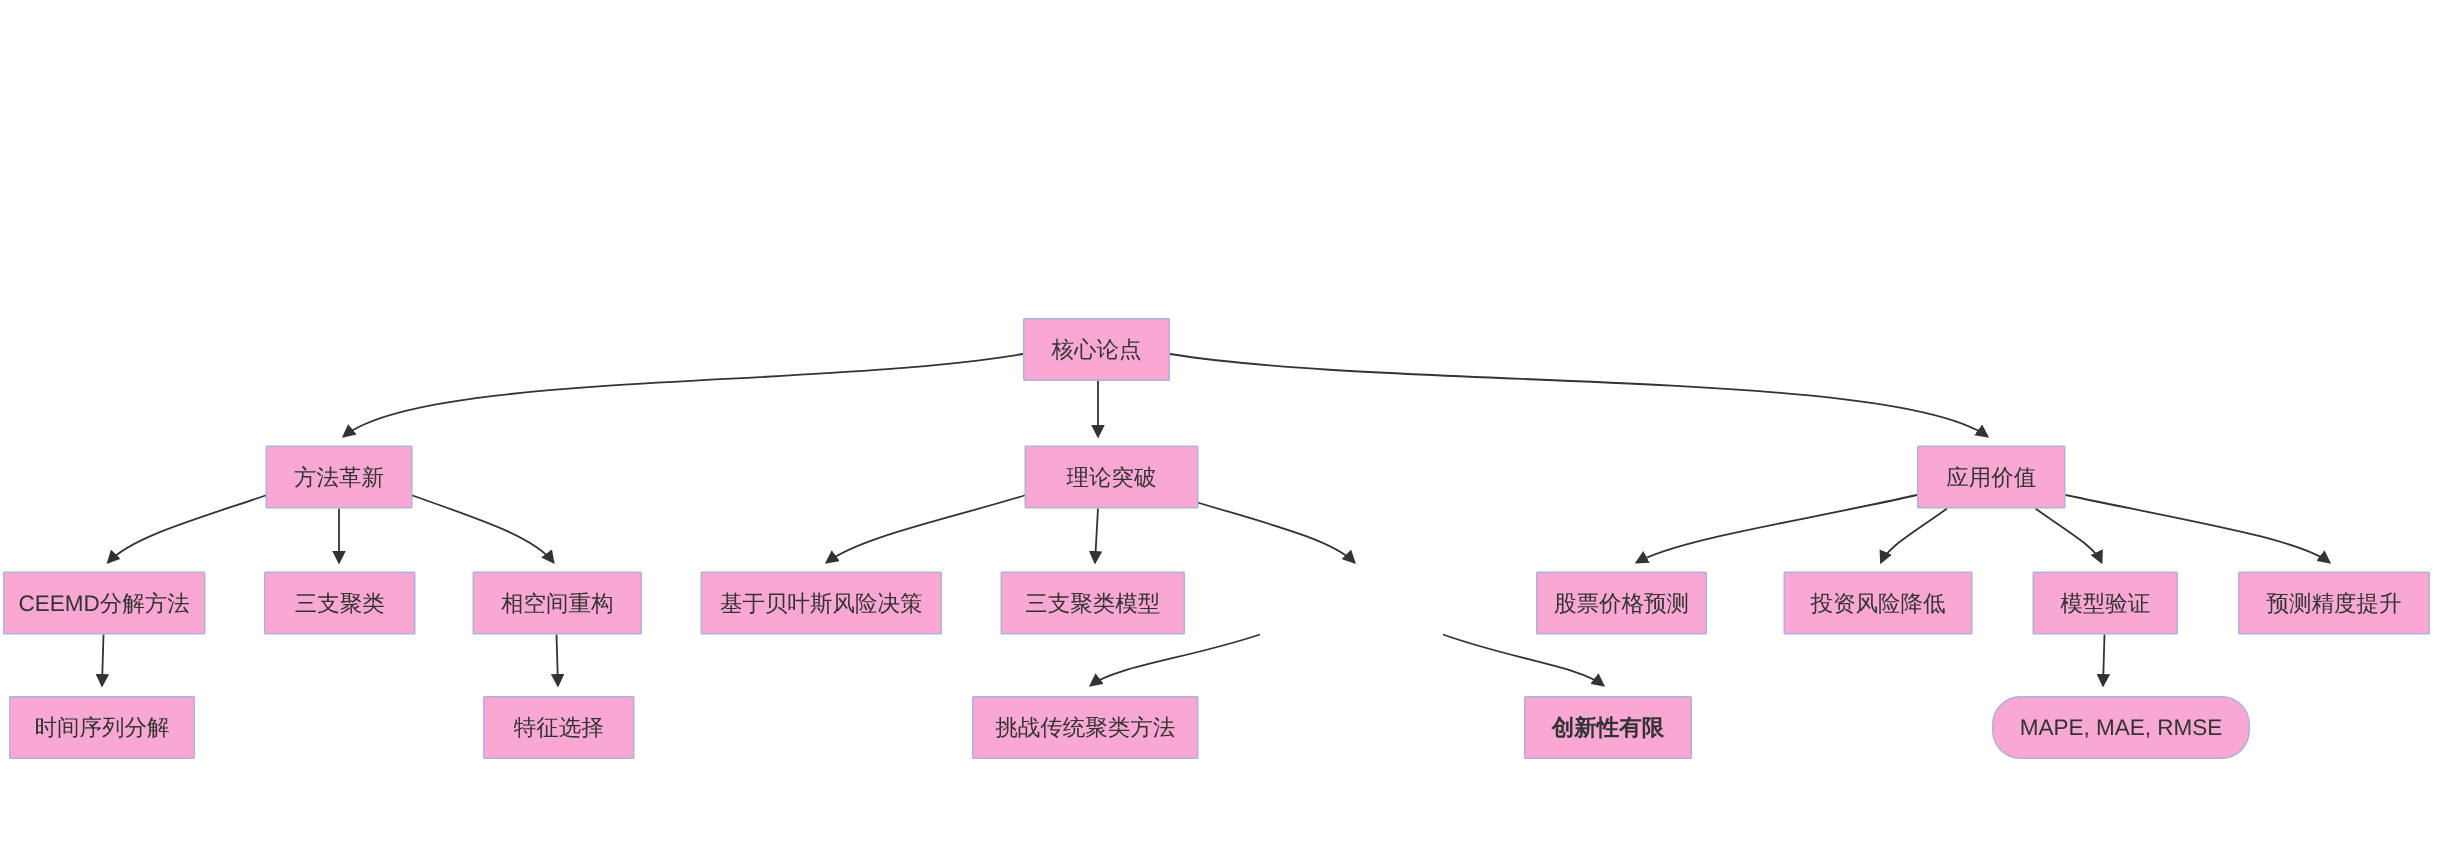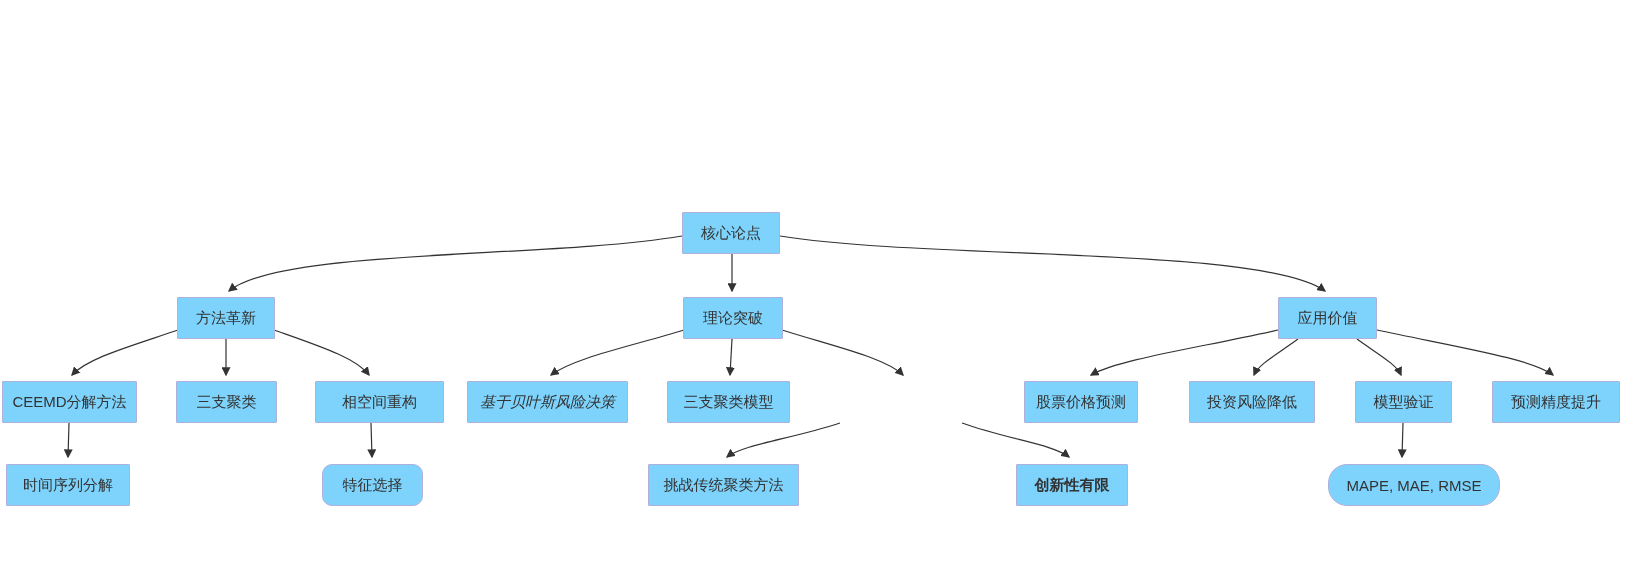--- a/index.html
+++ b/index.html
@@ -8,21 +8,21 @@
     width:1628px;height:576px;
     background:#ffffff;
     font-family:"Liberation Sans","DejaVu Sans",sans-serif;
     overflow:hidden;
   }
   #edges{position:absolute;left:0;top:0;width:1628px;height:576px;}
   .node{
     position:absolute;
     height:42px;
     box-sizing:border-box;
-    background:#7dd3fc;
+    background:#f9a8d4;
     border:1px solid #b0b0dd;
     border-radius:1px;
     display:flex;align-items:center;justify-content:center;
     font-size:15px;color:#333333;
     white-space:nowrap;
   }
 </style>
 </head>
 <body>
 
@@ -52,32 +52,32 @@
       <path d="M 371 423 L 372 457" marker-end="url(#arrow)"></path>
       <path d="M 840 423 C 792 439 744 444 727 457" marker-end="url(#arrow)"></path>
       <path d="M 962 423 C 1010 440 1052 444 1069 457" marker-end="url(#arrow)"></path>
       <path d="M 1403 423 L 1402 457" marker-end="url(#arrow)"></path>
     </g>
   </svg>
 
   <div class="node" style="left:682px;top:212px;width:98px;">核心论点</div>
 
   <div class="node" style="left:177px;top:297px;width:98px;">方法革新</div>
-  <div class="node" style="left:683px;top:297px;width:100px;">理论突破</div>
+  <div class="node" style="left:683px;top:297px;width:116px;">理论突破</div>
   <div class="node" style="left:1278px;top:297px;width:99px;">应用价值</div>
 
   <div class="node" style="left:2px;top:381px;width:135px;">CEEMD分解方法</div>
   <div class="node" style="left:176px;top:381px;width:101px;">三支聚类</div>
-  <div class="node" style="left:315px;top:381px;width:129px;">相空间重构</div>
-  <div class="node" style="left:467px;top:381px;width:161px;font-style:italic;">基于贝叶斯风险决策</div>
+  <div class="node" style="left:315px;top:381px;width:113px;">相空间重构</div>
+  <div class="node" style="left:467px;top:381px;width:161px;">基于贝叶斯风险决策</div>
   <div class="node" style="left:667px;top:381px;width:123px;">三支聚类模型</div>
   <div class="node" style="left:1024px;top:381px;width:114px;">股票价格预测</div>
   <div class="node" style="left:1355px;top:381px;width:97px;">模型验证</div>
   <div class="node" style="left:1189px;top:381px;width:126px;">投资风险降低</div>
   <div class="node" style="left:1492px;top:381px;width:128px;">预测精度提升</div>
 
   <div class="node" style="left:6px;top:464px;width:124px;">时间序列分解</div>
-  <div class="node" style="left:322px;top:464px;width:101px;border-radius:10px;">特征选择</div>
+  <div class="node" style="left:322px;top:464px;width:101px;">特征选择</div>
   <div class="node" style="left:648px;top:464px;width:151px;">挑战传统聚类方法</div>
   <div class="node" style="left:1016px;top:464px;width:112px;font-weight:bold;">创新性有限</div>
   <div class="node" style="left:1328px;top:464px;width:172px;border-radius:19px;">MAPE, MAE, RMSE</div>
 
 </div>
 
 </body></html>

